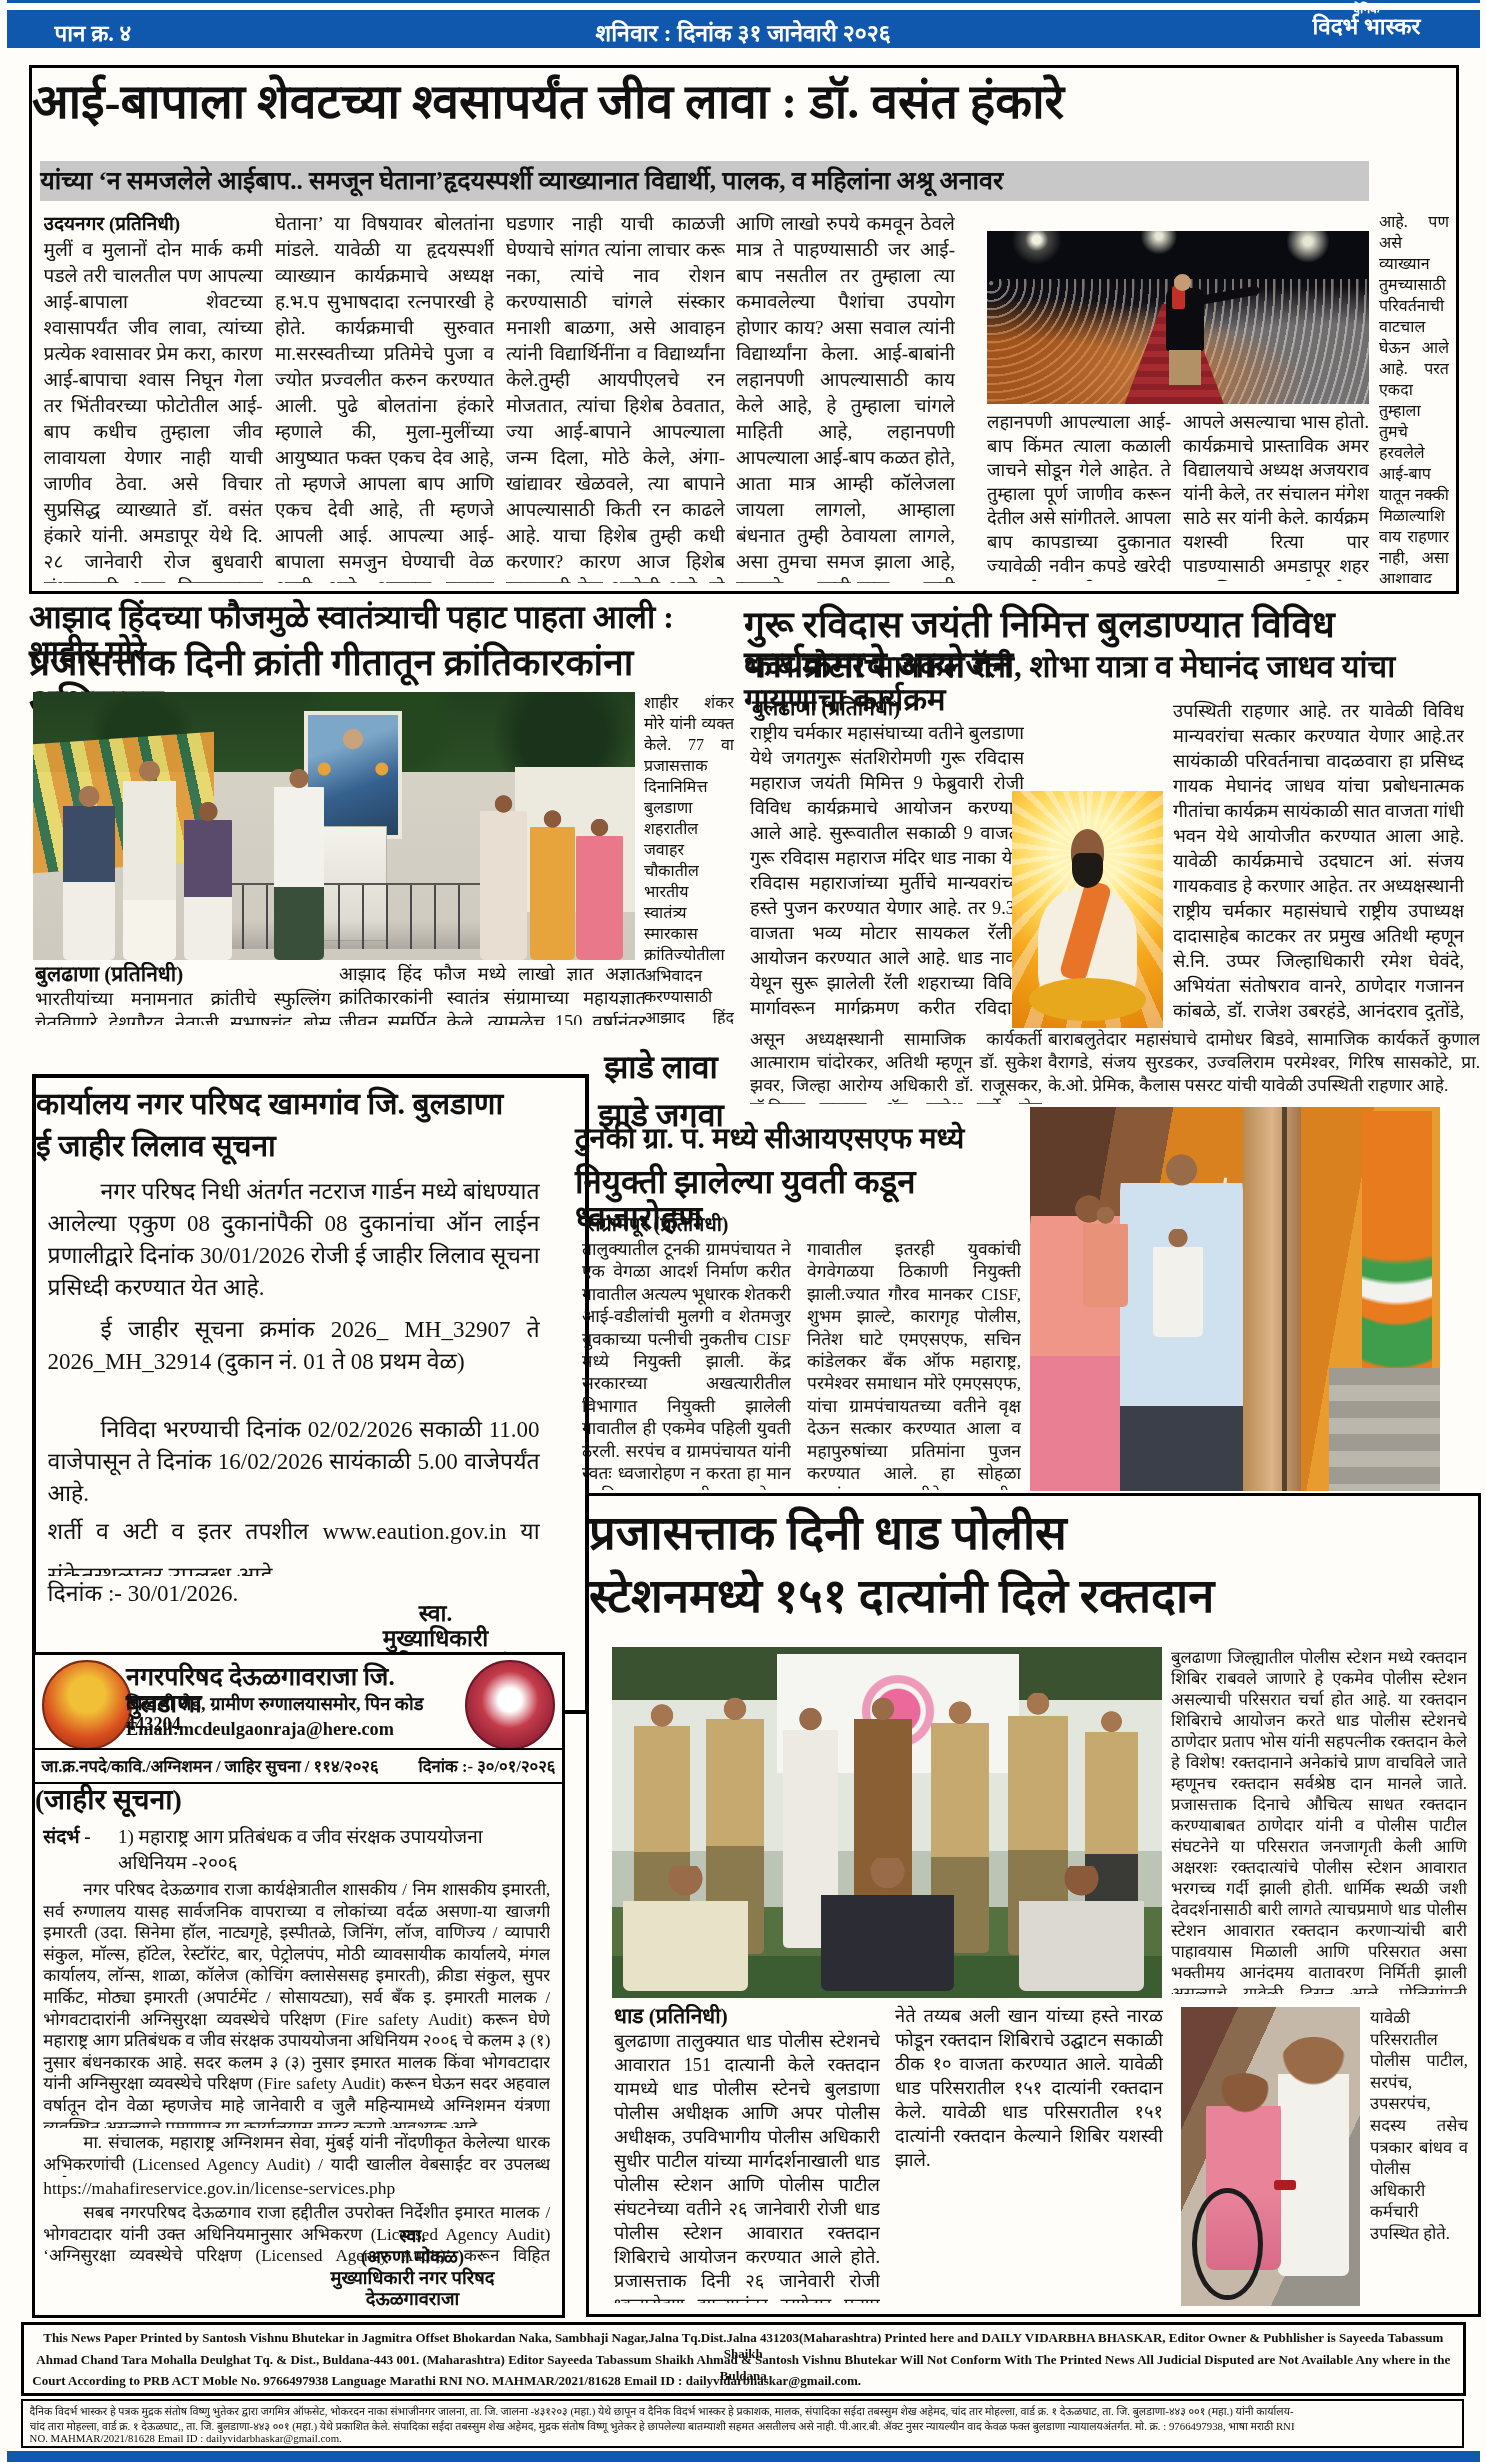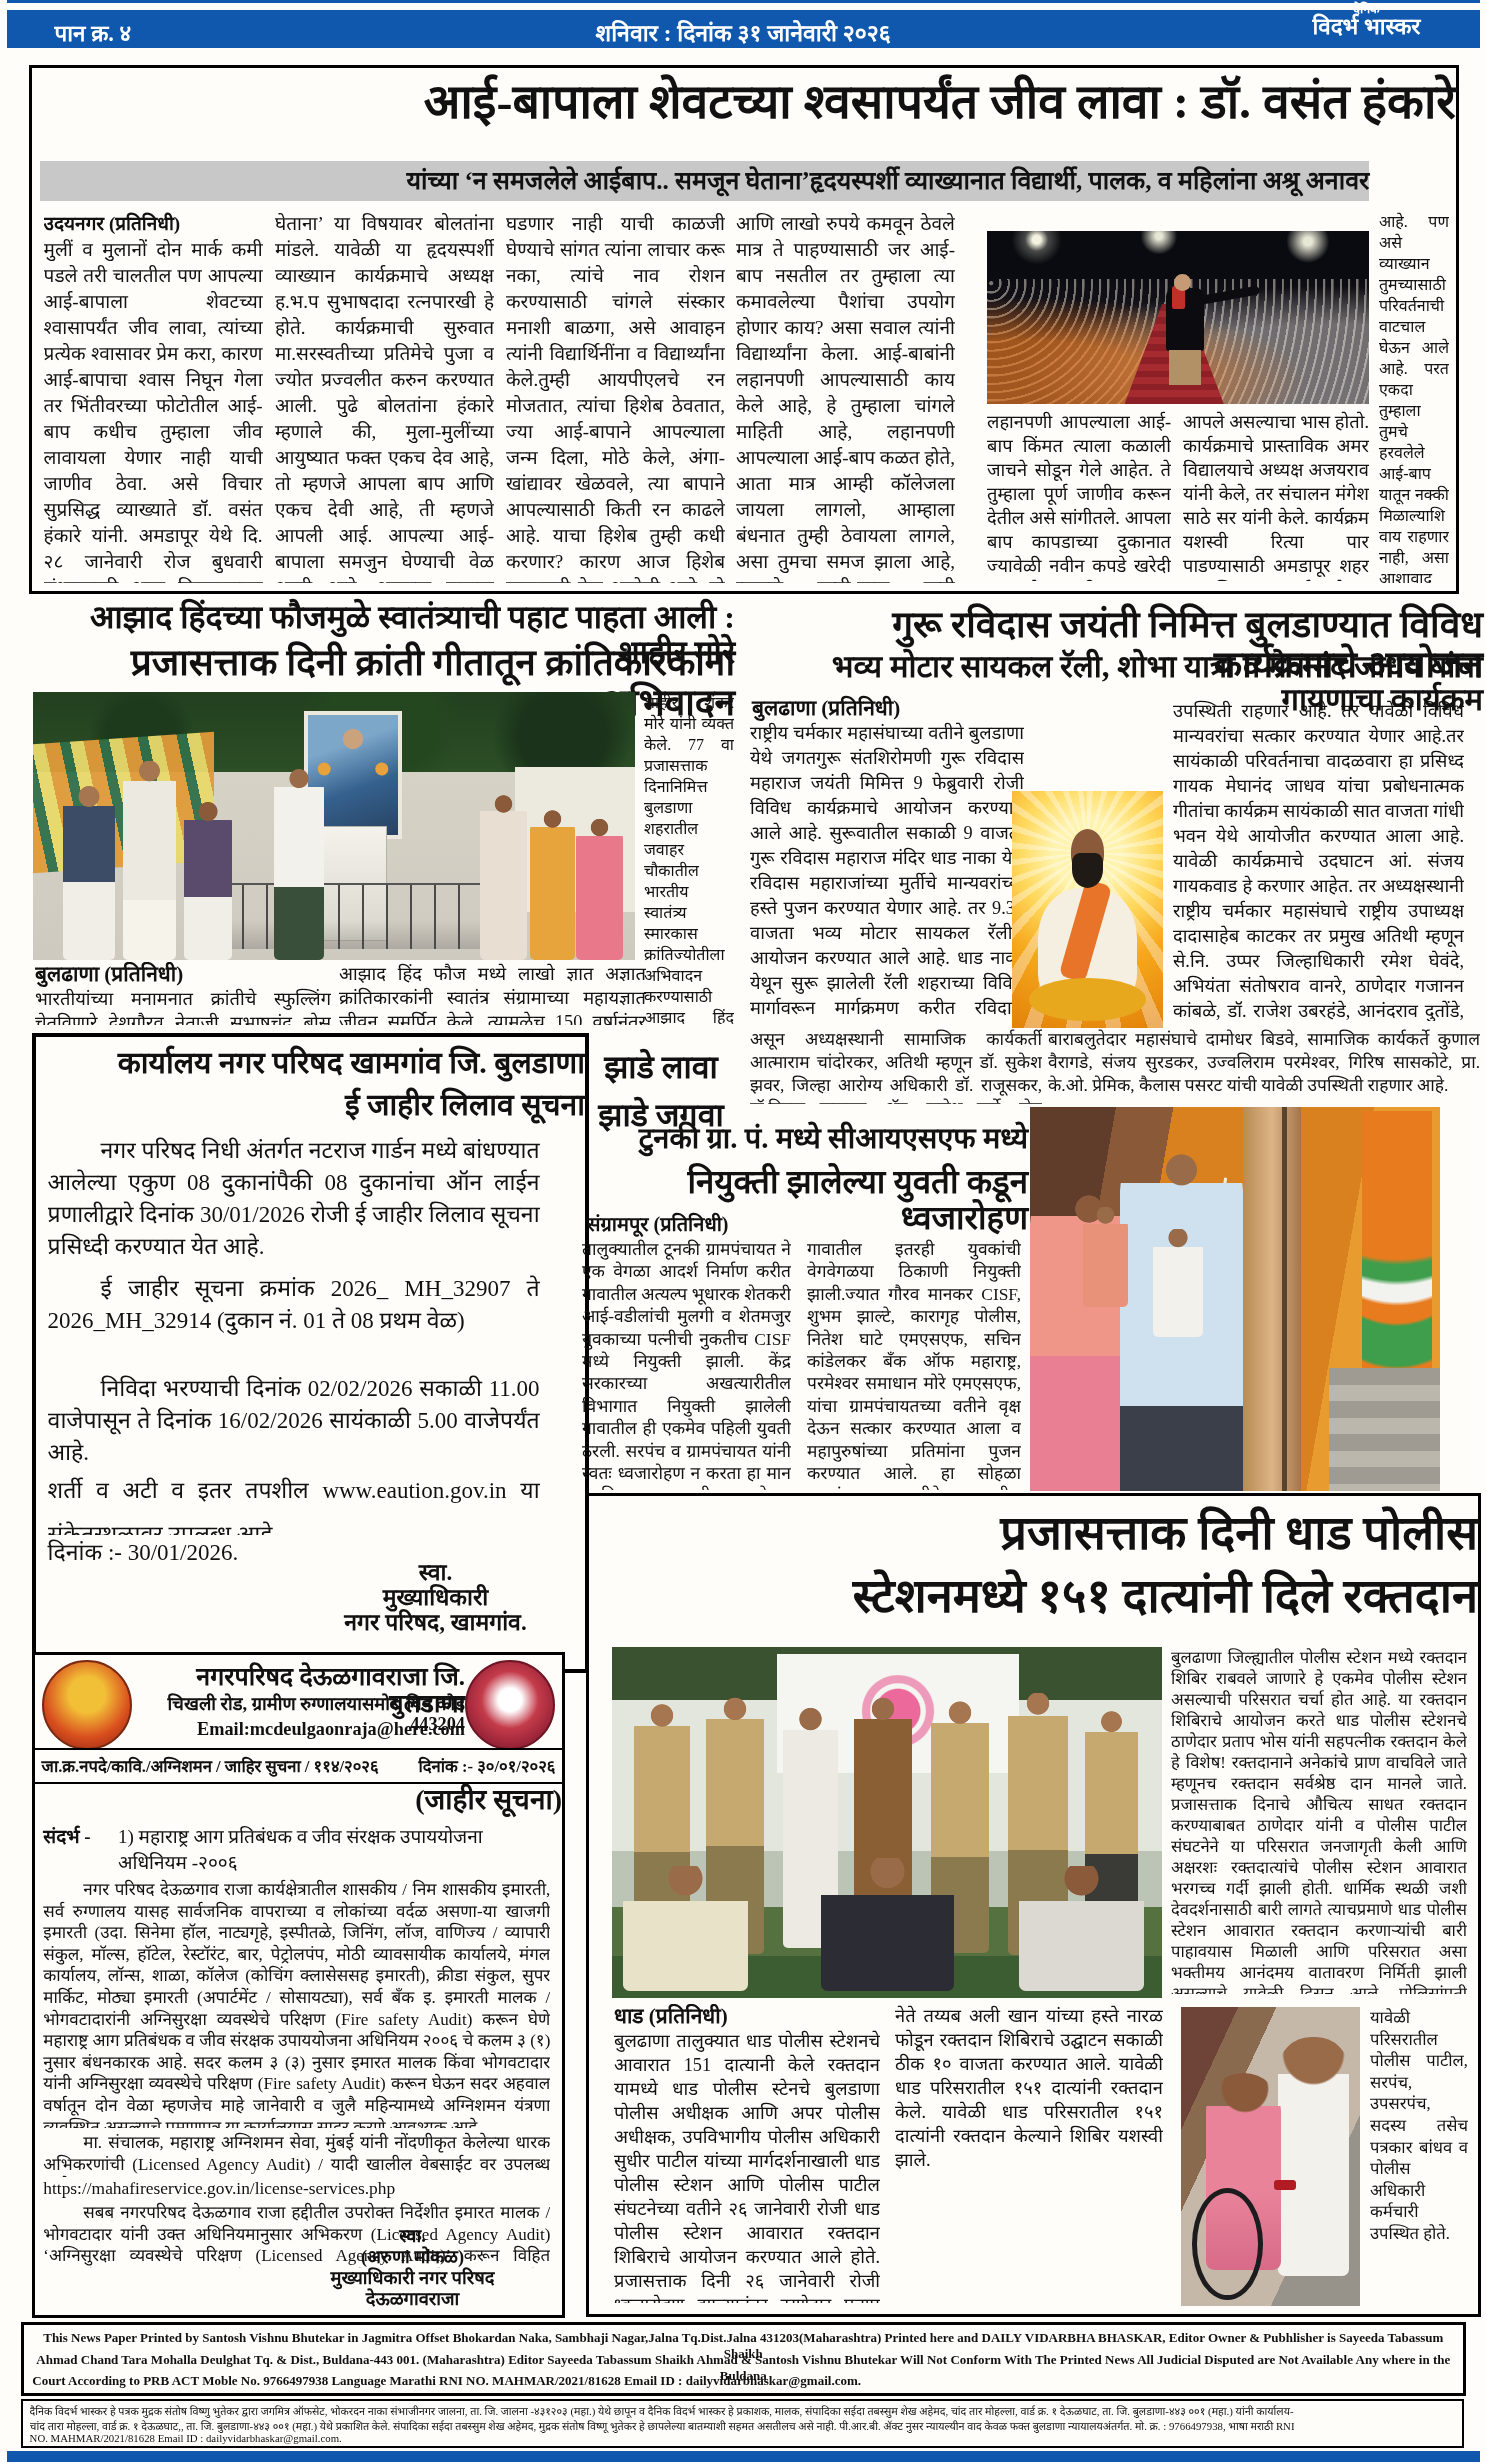--- a/index.html
+++ b/index.html
@@ -1,19 +1,19 @@
 <!DOCTYPE html>
 <html style="font-size:13.3px"><head>
 <meta charset="utf-8">
 <style>
   html,body{margin:0;padding:0;background:#e9e9e9}
   .page{position:relative;width:1486px;height:2462px;background:#fffdfa;overflow:hidden;
         font-family:"Liberation Serif","DejaVu Serif",serif;color:#111}
   .abs{position:absolute}
-  .hl{font-weight:bold;text-align:right;line-height:1.08}
+  .hl{font-weight:bold;text-align:left;line-height:1.08}
   .tcol{position:absolute;text-align:justify;overflow:hidden;word-break:break-word}
   .dateline{font-weight:bold}
   .band{background:#c8c8c8}
   .box{position:absolute;border:3.3px solid #000;background:#fffdfa}
   .photo{position:absolute;overflow:hidden;background:#999}
   .photo>*{position:absolute}
   .fg{position:absolute;border-radius:20px 20px 5px 5px}
   
   .topstrip{position:absolute;left:6.6px;top:0;width:1473px;height:3.3px;background:#1058ad}
   .masthead{position:absolute;left:6.6px;top:10px;width:1473px;height:38px;background:#1058ad;color:#fff}
@@ -178,21 +178,21 @@
     <div class="body"></div>
     <div class="sash"></div>
     <div class="legs"></div>
     <div class="head"></div>
     <div class="beard"></div>
   </div>
   <div class="tcol" style="left:1173px;top:699px;width:291px;height:322px;font-size:18.3px;line-height:25px">उपस्थिती राहणार आहे. तर यावेळी विविध मान्यवरांचा सत्कार करण्यात येणार आहे.तर सायंकाळी परिवर्तनाचा वादळवारा हा प्रसिध्द गायक मेघानंद जाधव यांचा प्रबोधनात्मक गीतांचा कार्यक्रम सायंकाळी सात वाजता गांधी भवन येथे आयोजीत करण्यात आला आहे. यावेळी कार्यक्रमाचे उदघाटन आं. संजय गायकवाड हे करणार आहेत. तर अध्यक्षस्थानी राष्ट्रीय चर्मकार महासंघाचे राष्ट्रीय उपाध्यक्ष दादासाहेब काटकर तर प्रमुख अतिथी म्हणून से.नि. उप्पर जिल्हाधिकारी रमेश घेवंदे, अभियंता संतोषराव वानरे, ठाणेदार गजानन कांबळे, डॉ. राजेश उबरहंडे, आनंदराव दुतोंडे, व्हाईस ऑफ मिडीयाचे प्रदेशाध्यक्ष अनिल म्हस्के, जिल्हा पत्रकार संघाचे अध्यक्ष रणजितसिंग राजपूत,</div>
   <div class="tcol" style="left:750px;top:1028px;width:292px;height:76px;font-size:17.4px;line-height:23px">असून अध्यक्षस्थानी सामाजिक कार्यकर्ती आत्माराम चांदोरकर, अतिथी म्हणून डॉ. सुकेश झवर, जिल्हा आरोग्य अधिकारी डॉ. राजूसकर, डॉ.दिपक काटकर, ॲड. राजेश खुर्दे, जेष्ट सत्यशोधक बावस्कर, डॉ. सुनिता खरडे, डॉ.श्रुतिका शेगोकार, मानसिंग पुरभे उपस्थित राहणार आहे.</div>
   <div class="tcol" style="left:1048px;top:1028px;width:432px;height:76px;font-size:17.4px;line-height:23px">बाराबलुतेदार महासंघाचे दामोधर बिडवे, सामाजिक कार्यकर्ते कुणाल वैरागडे, संजय सुरडकर, उज्वलिराम परमेश्वर, गिरिष सासकोटे, प्रा. के.ओ. प्रेमिक, कैलास पसरट यांची यावेळी उपस्थिती राहणार आहे.</div>
 
-  <div class="box" style="left:32px;top:1033px;width:521px;height:604px;border-width:4.2px;padding:14px">
+  <div class="box" style="left:32px;top:1074px;width:521px;height:604px;border-width:4.2px;padding:14px">
     <div class="abs hl" style="left:0;top:10px;width:100%;font-size:30px">कार्यालय नगर परिषद खामगांव जि. बुलडाणा</div>
     <div class="abs hl" style="left:0;top:52px;width:100%;font-size:30px">ई जाहीर लिलाव सूचना</div>
     <div class="tcol" style="left:11.6px;top:98px;width:492px;height:130px;font-size:23px;line-height:32px;text-indent:53px">नगर परिषद निधी अंतर्गत नटराज गार्डन मध्ये बांधण्यात आलेल्या एकुण 08 दुकानांपैकी 08 दुकानांचा ऑन लाईन प्रणालीद्वारे दिनांक 30/01/2026 रोजी ई जाहीर लिलाव सूचना प्रसिध्दी करण्यात येत आहे.</div>
     <div class="tcol" style="left:11.6px;top:236px;width:492px;height:96px;font-size:23px;line-height:32px;text-indent:53px">ई जाहीर सूचना क्रमांक 2026_ MH_32907 ते 2026_MH_32914 (दुकान नं. 01 ते 08 प्रथम वेळ)</div>
     <div class="tcol" style="left:11.6px;top:336px;width:492px;height:96px;font-size:23px;line-height:32px;text-indent:53px">निविदा भरण्याची दिनांक 02/02/2026 सकाळी 11.00 वाजेपासून ते दिनांक 16/02/2026 सायंकाळी 5.00 वाजेपर्यंत आहे.</div>
     <div class="tcol" style="left:11.6px;top:432px;width:492px;height:66px;font-size:23px;line-height:44px">शर्ती व अटी व इतर तपशील www.eaution.gov.in या संकेतस्थळावर उपलब्ध आहे.</div>
     <div class="abs" style="left:11.6px;top:498px;font-size:23px">दिनांक :- 30/01/2026.</div>
     <div class="abs" style="right:33px;top:523px;width:233px;text-align:center;font-size:23px;font-weight:bold;line-height:25px">
       <div>स्वा.</div>
       <div>मुख्याधिकारी</div>

